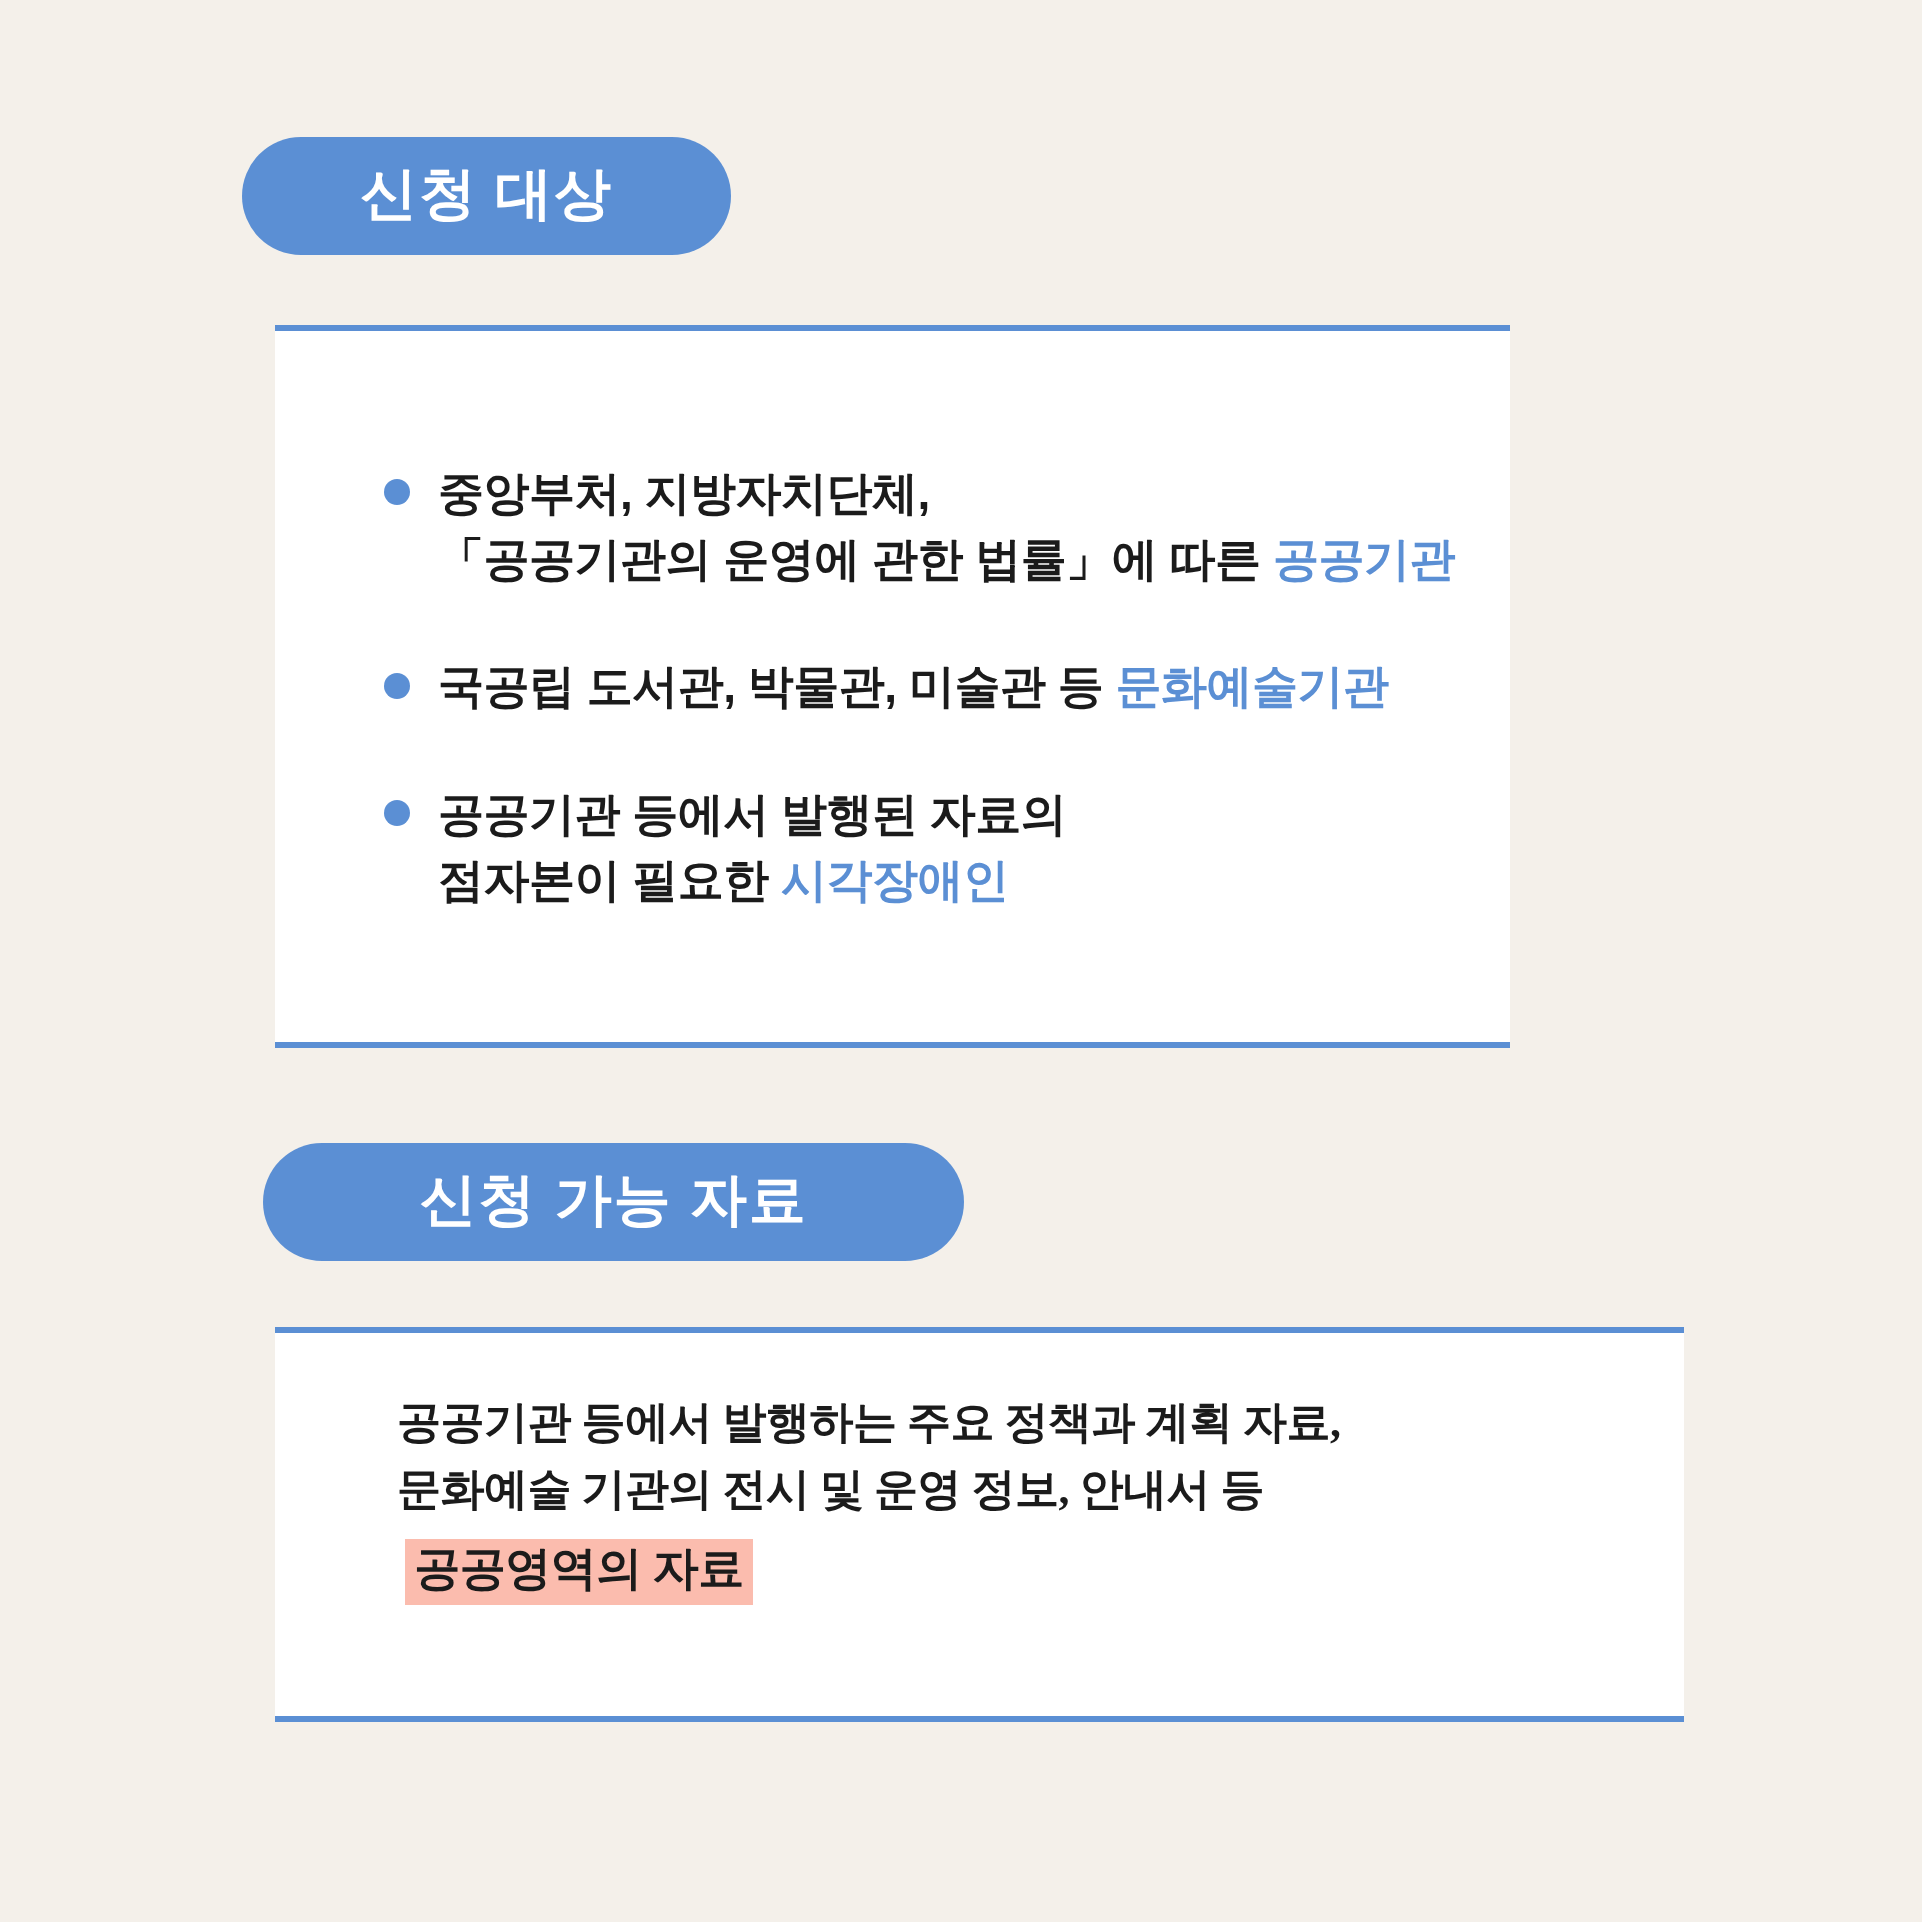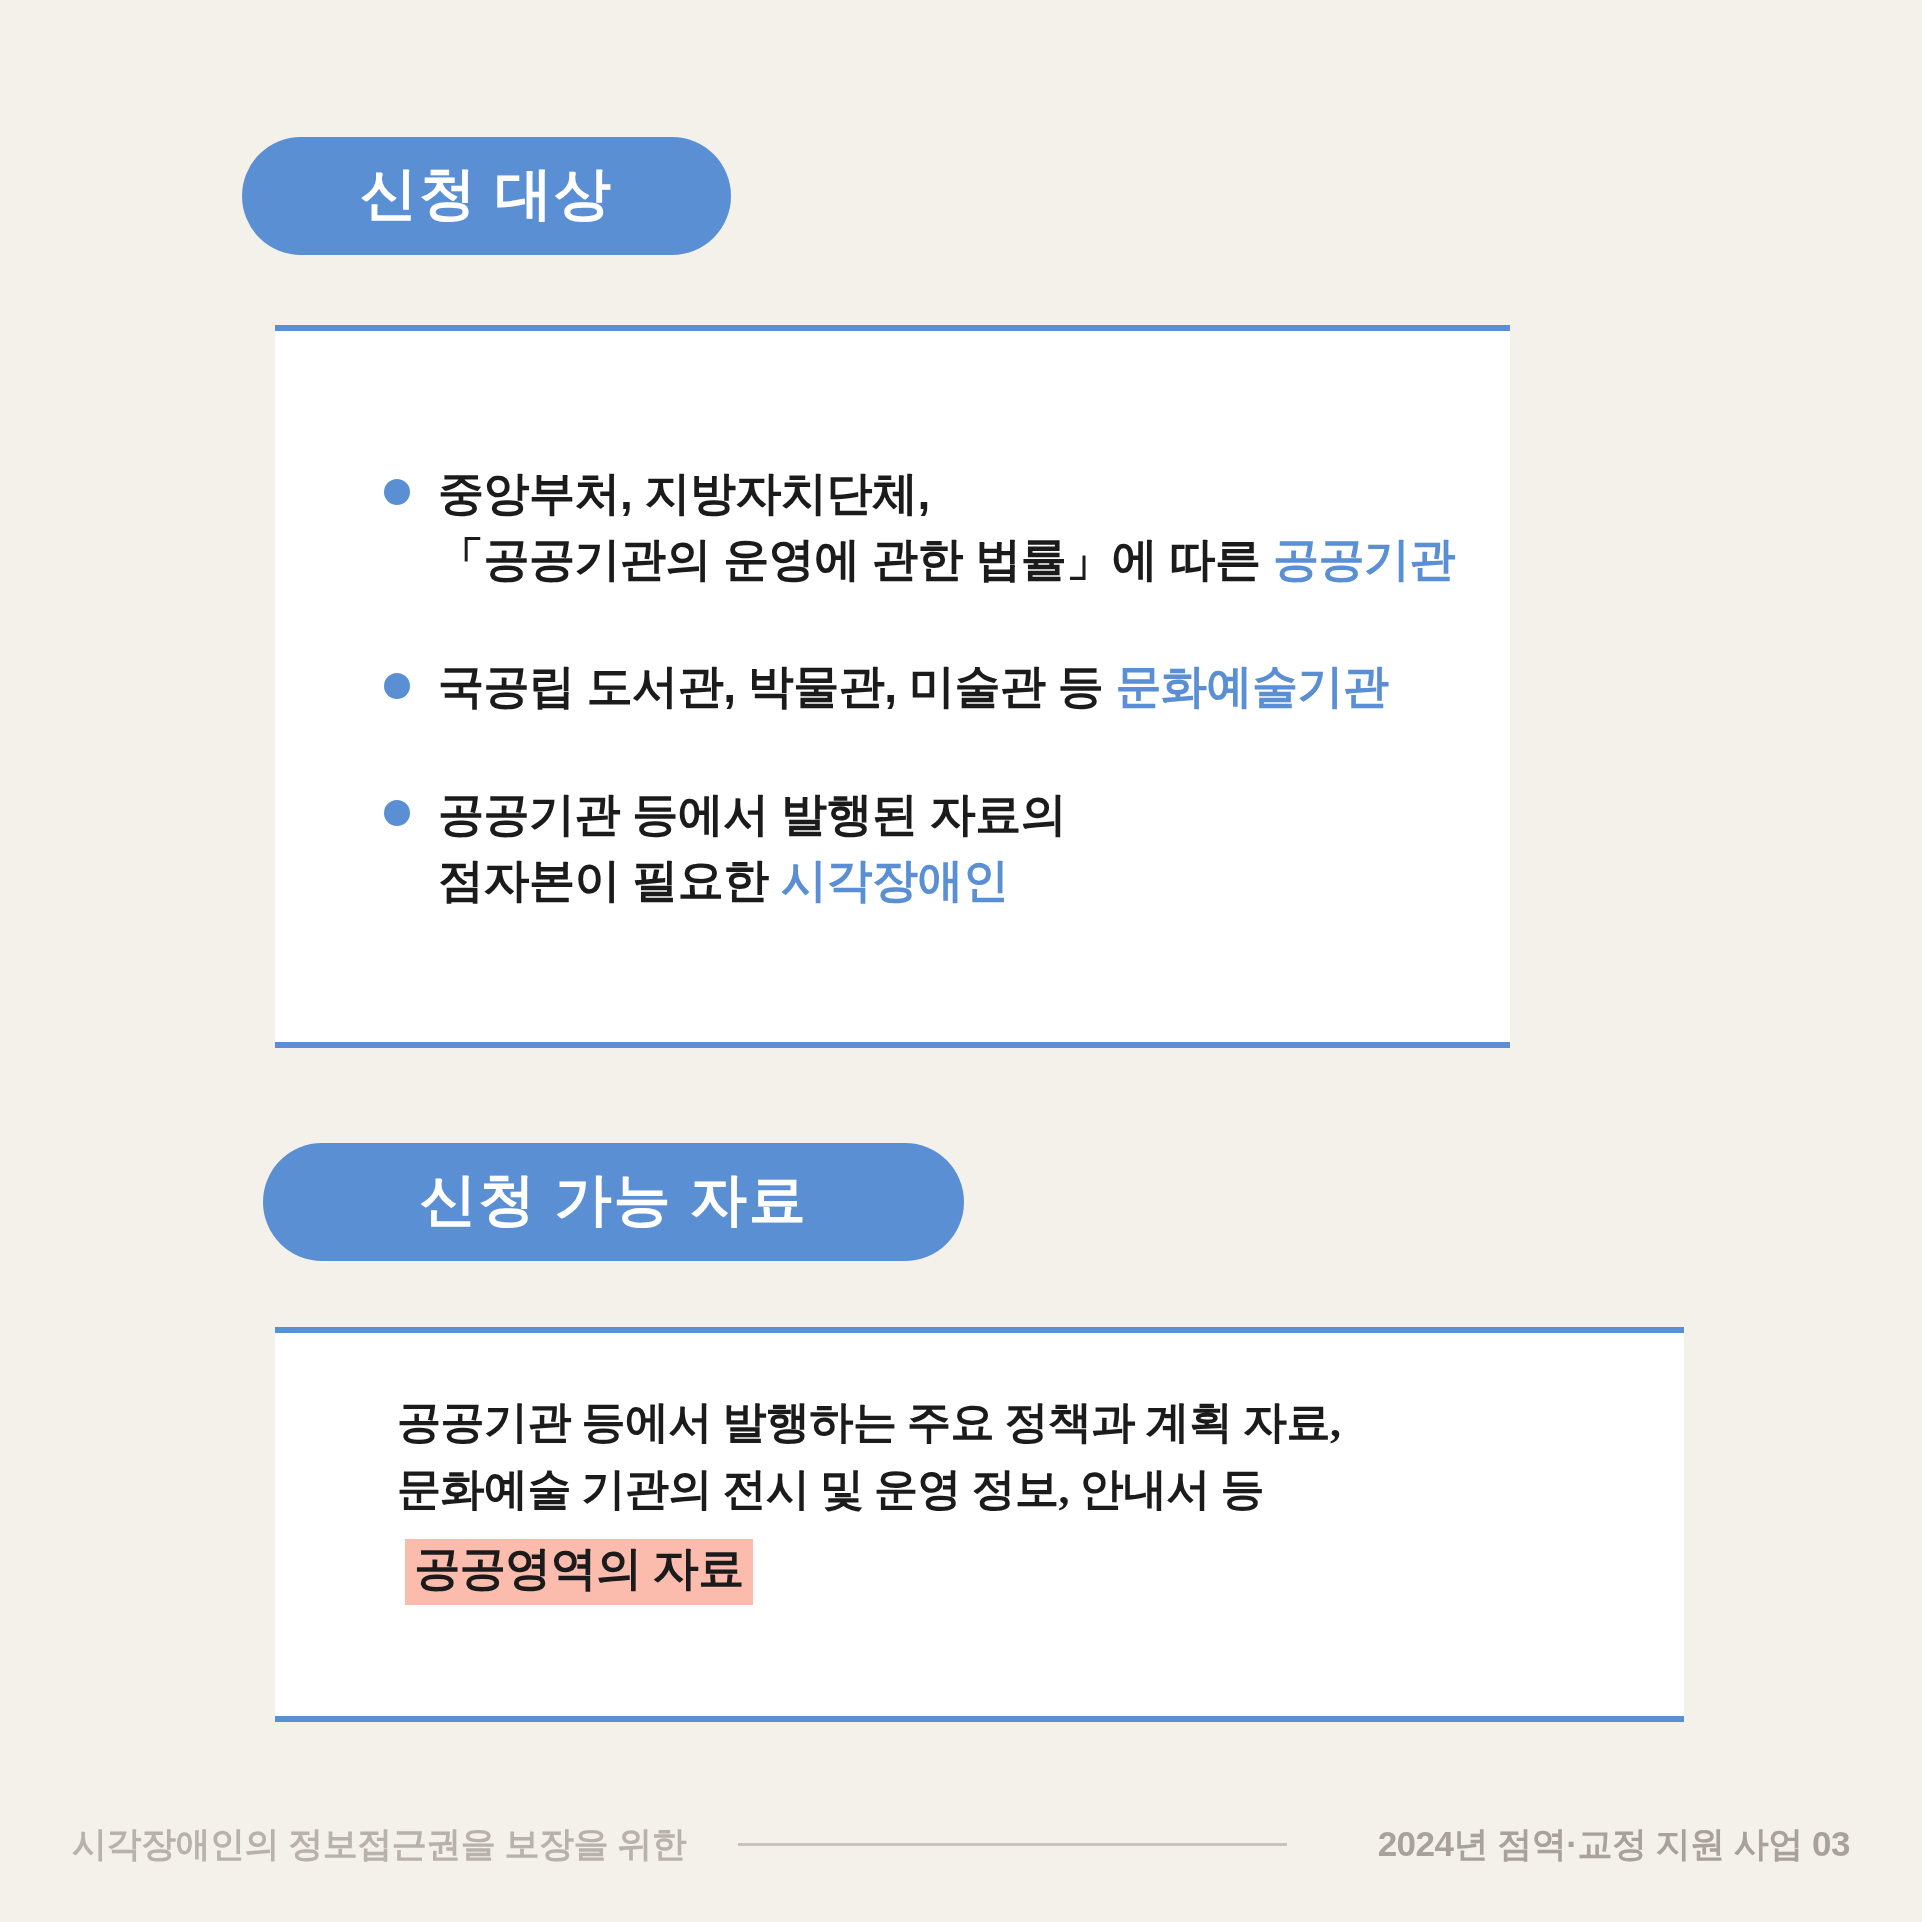--- a/index.html
+++ b/index.html
@@ -221,20 +221,15 @@
   <div class="box box-2">
     <div class="para-block">
       <div class="para-line">공공기관 등에서 발행하는 주요 정책과 계획 자료,
 문화예술 기관의 전시 및 운영 정보, 안내서 등</div>
       <div class="highlight-wrap">
         <span class="highlight">공공영역의 자료</span>
       </div>
     </div>
   </div>
 
-  <div class="footer">
-    <span class="footer-left">시각장애인의 정보접근권을 보장을 위한</span>
-    <span class="footer-rule"></span>
-    <span class="footer-right">2024년 점역·교정 지원 사업 03</span>
-  </div>
 
 </div>
 
 
 </body></html>

